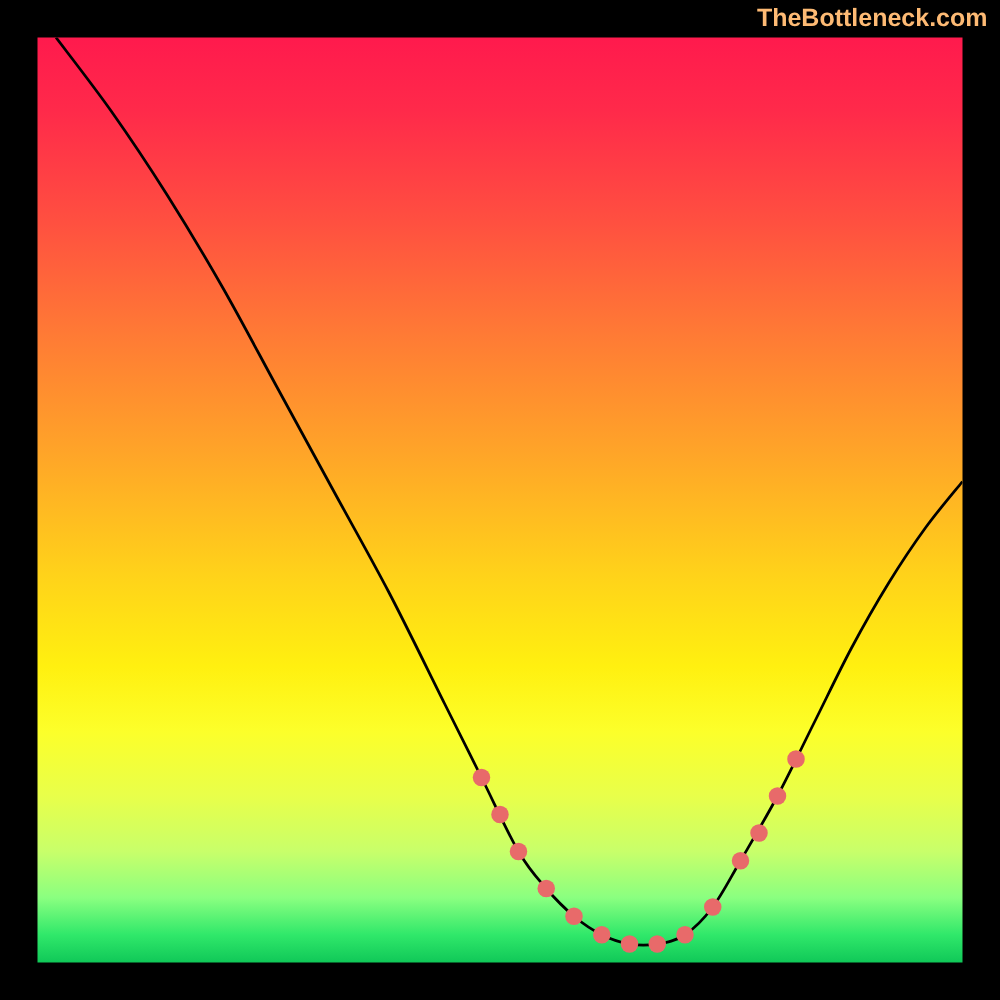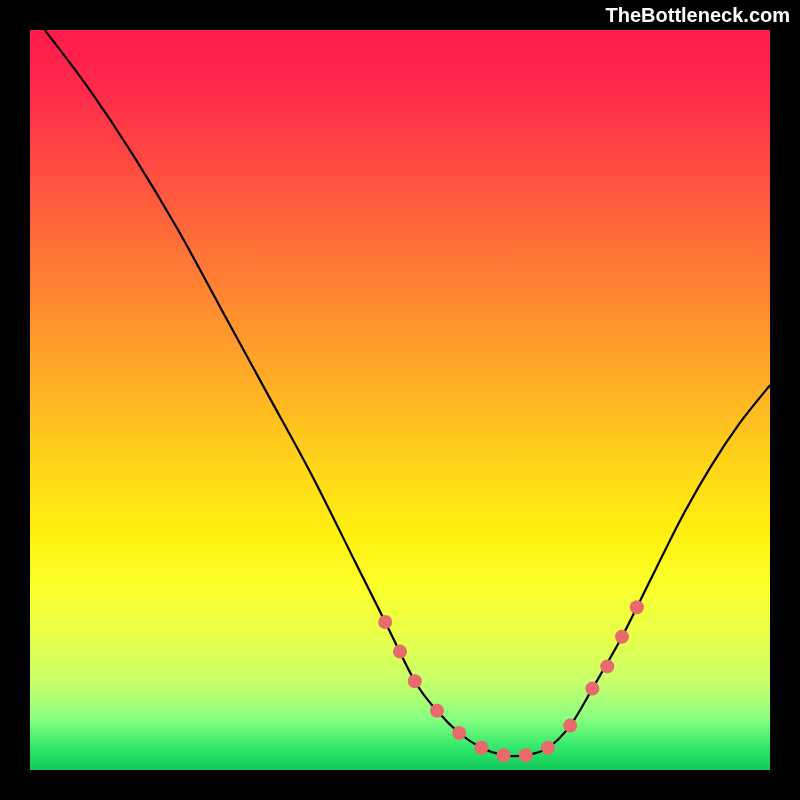--- a/index.html
+++ b/index.html
@@ -8,21 +8,21 @@
     height: 800px;
     background: #000;
     position: relative;
     font-family: Arial, sans-serif;
     overflow: hidden;
   }
   .watermark {
     position: absolute;
     top: 4px;
     right: 10px;
-    color: #ffffff;
+    color: #fdba74;
     font-size: 20px;
     font-weight: bold;
     z-index: 10;
   }
   .plot-area {
     position: absolute;
     left: 30px;
     top: 30px;
     width: 740px;
     height: 740px;

